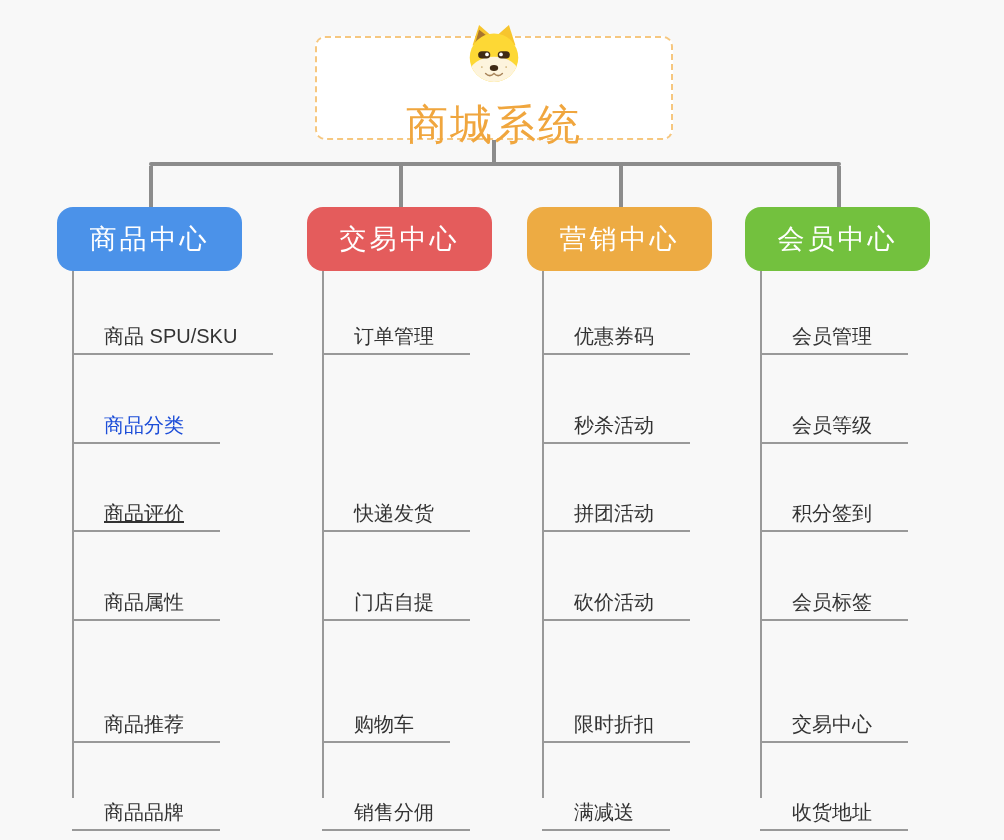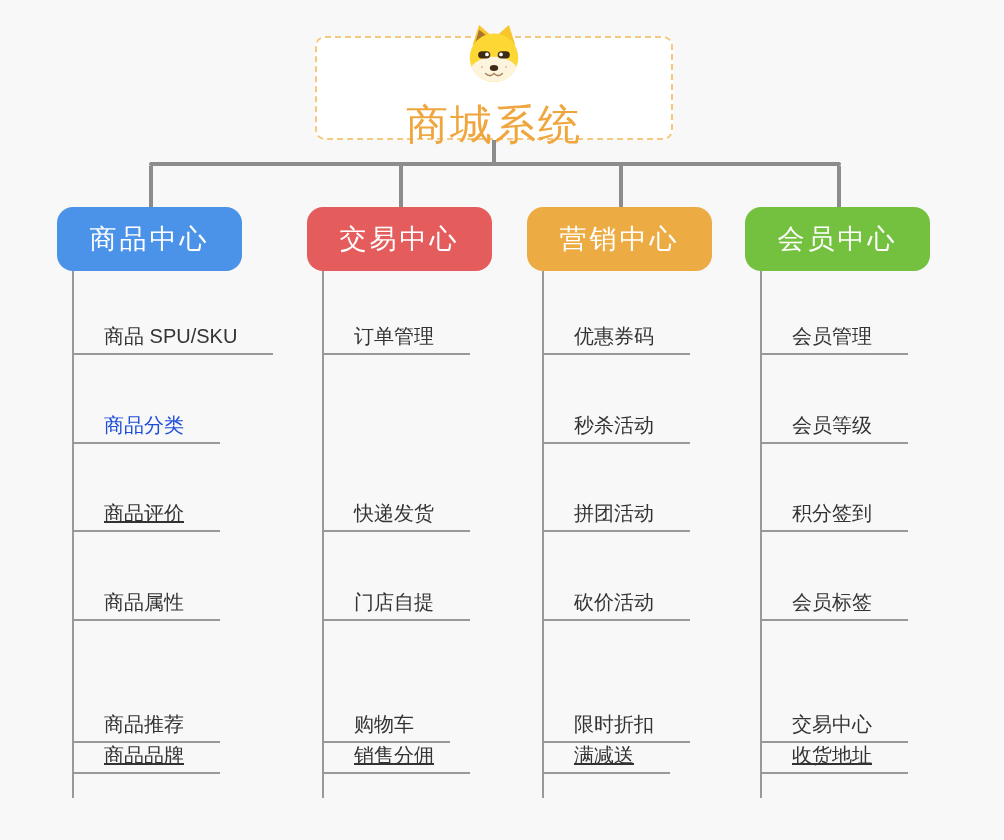--- a/index.html
+++ b/index.html
@@ -93,21 +93,21 @@
     font-size: 20px;
     line-height: 26px;
     border-bottom: 2px solid #999999;
     white-space: nowrap;
   }
   .l0 { top: 323px; }
   .l1 { top: 412px; }
   .l2 { top: 500px; }
   .l3 { top: 589px; }
   .l4 { top: 711px; }
-  .l5 { top: 742px; text-decoration: underline; }
+  .l5 { top: 799px; }
 </style>
 </head>
 <body>
 
 <div id="mindmap">
 
   <div class="root-node" style="border-color: rgb(246, 199, 127); flex-direction: column;">
     <svg class="doge-icon" viewBox="0 0 60 64">
       <polygon points="7,24 14,2 29,15" fill="#f7c52d"></polygon>
       <polygon points="53,24 46,2 31,15" fill="#f7c52d"></polygon>

